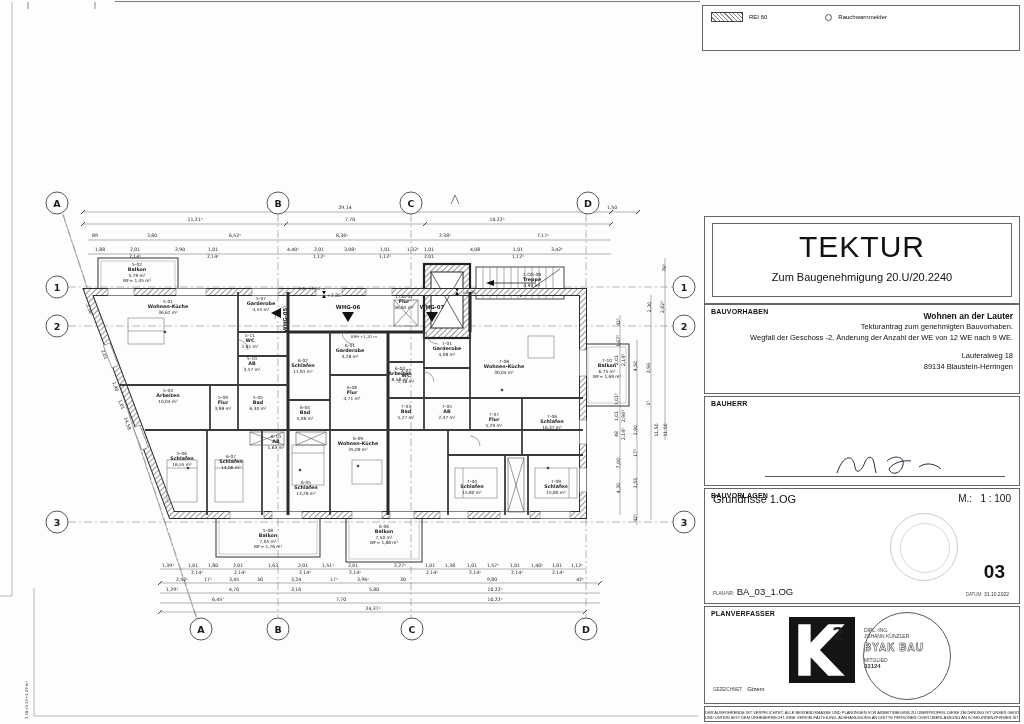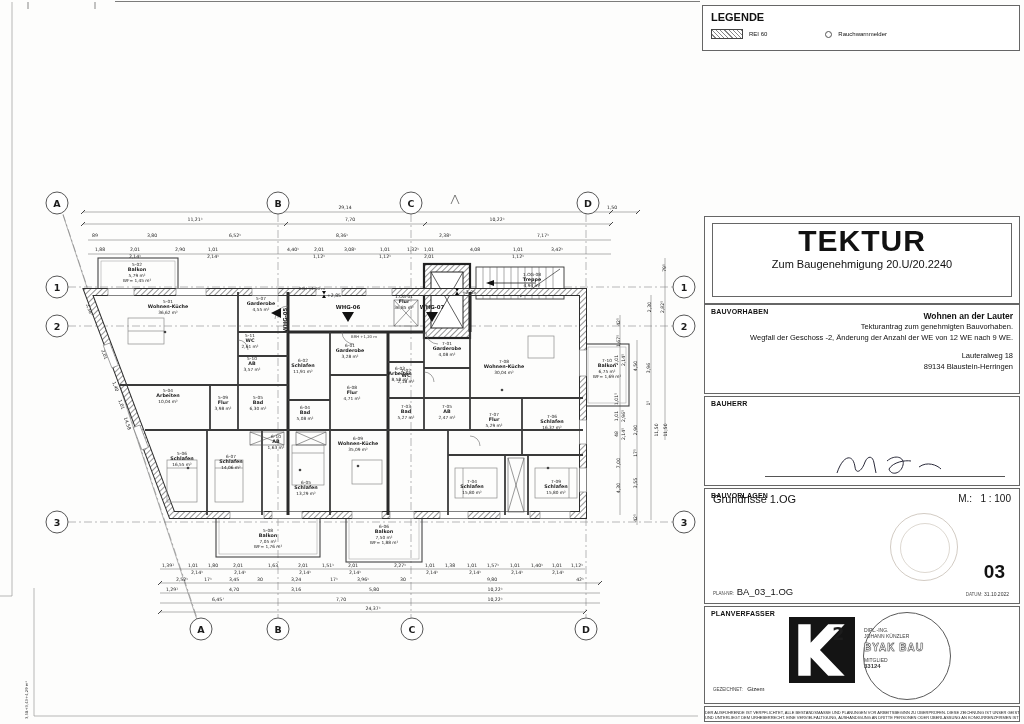--- a/index.html
+++ b/index.html
@@ -426,33 +426,32 @@
     <text class="g" x="57" y="290.5">1</text>
     <text class="g" x="57" y="329.5">2</text>
     <text class="g" x="57" y="525.5">3</text>
     <text class="g" x="684" y="290.5">1</text>
     <text class="g" x="684" y="329.5">2</text>
     <text class="g" x="684" y="525.5">3</text>
   </g>
 </svg>
 
 <div class="bx" style="left:702px;top:5px;width:318px;height:46px">
-  <div style="font-size:11px;font-weight:bold;margin:5px 0 0 8px">LEGENDE</div>
   <div style="display:flex;align-items:center;gap:6px;margin:6px 0 0 8px">
     <span style="width:30px;height:8px;border:1px solid #444;background:repeating-linear-gradient(45deg,#fff 0 2px,#888 2px 3px)"></span>
     <span style="font-size:6px">REI 60</span>
     <span style="width:5px;height:5px;border:1px solid #555;border-radius:50%;margin-left:52px"></span>
     <span style="font-size:6px">Rauchwarnmelder</span>
   </div>
 </div>
 
 <div class="bx" style="left:704px;top:216px;width:316px;height:88px">
   <div class="bx" style="left:7px;top:6px;width:300px;height:74px;text-align:center">
-    <div style="font-size:30px;font-weight:bold;letter-spacing:1px;">TEKTUR</div>
-    <div style="font-size:11px;margin-top:0">Zum Baugenehmigung 20.U/20.2240</div>
+    <div style="font-size:30px;font-weight:normal;letter-spacing:1px;margin-top:6px">TEKTUR</div>
+    <div style="font-size:11px;margin-top:7px">Zum Baugenehmigung 20.U/20.2240</div>
   </div>
 </div>
 
 <div class="bx" style="left:704px;top:304px;width:316px;height:90px">
   <div class="lbl">BAUVORHABEN</div>
   <div class="rblock" style="top:5px">
     <div class="b" style="font-size:8.5px">Wohnen an der Lauter</div>
     <div>Tekturantrag zum genehmigten Bauvorhaben.</div>
     <div>Wegfall der Geschoss -2, Änderung der Anzahl der WE von 12 WE nach 9 WE.</div>
     <div style="height:7px"></div>

